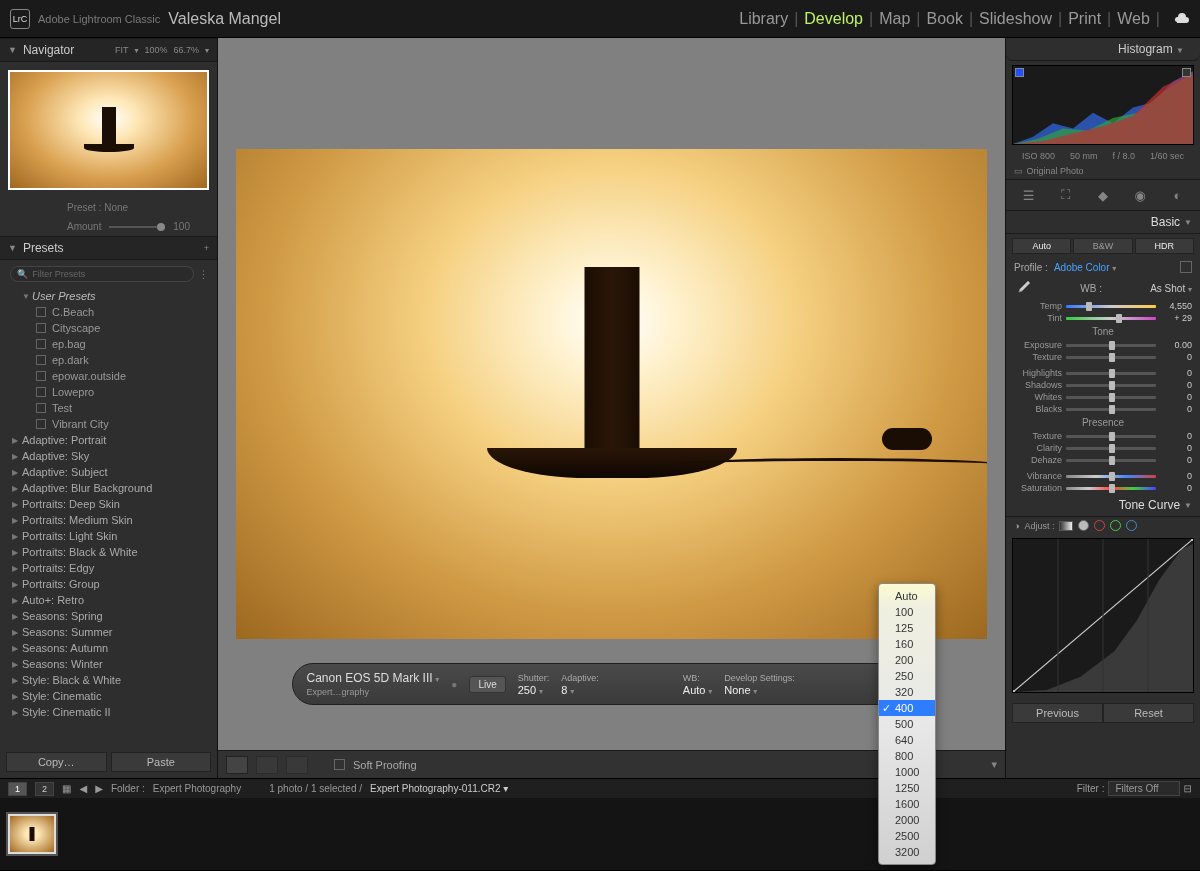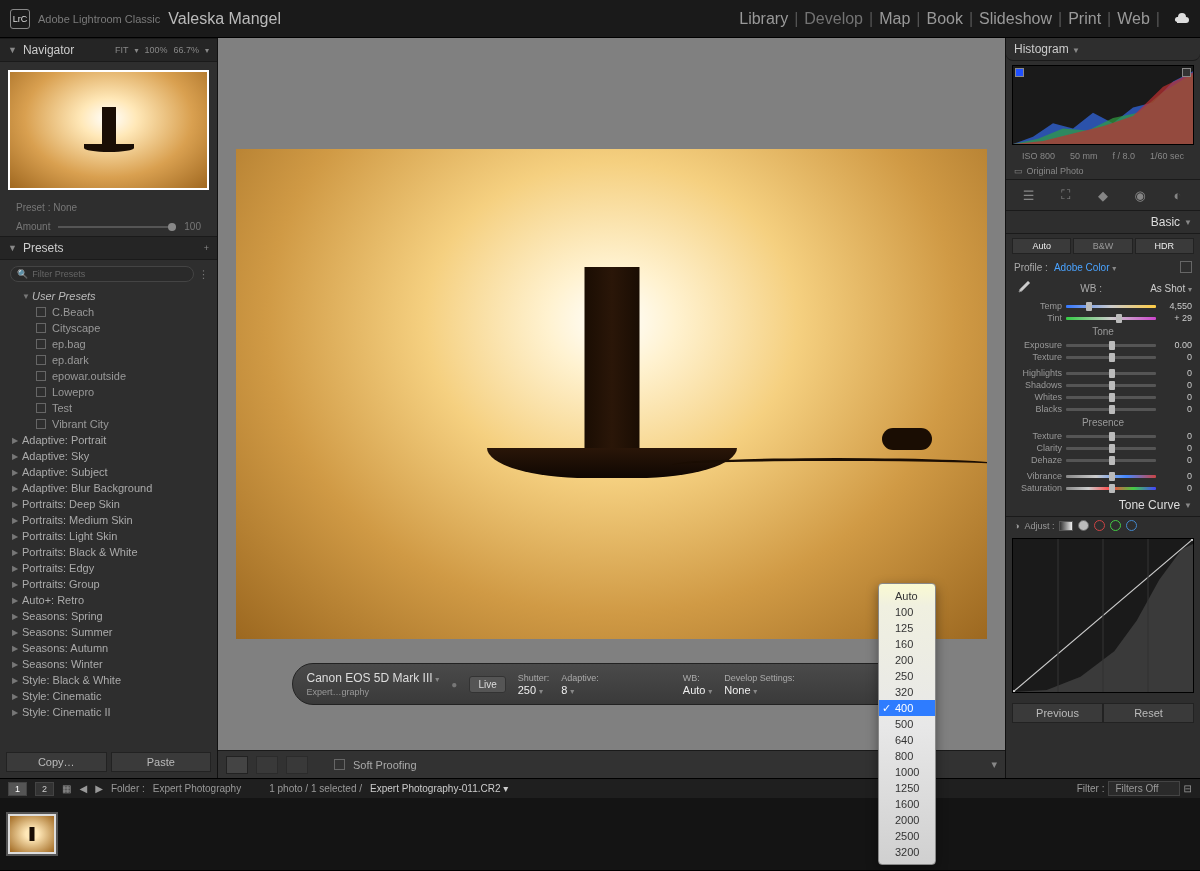--- a/index.html
+++ b/index.html
@@ -5,32 +5,32 @@
 * { margin: 0; padding: 0; box-sizing: border-box; font-family: "Helvetica Neue", Arial, sans-serif; }
 body { background: #000; color: #aaa; font-size: 11px; width: 1200px; height: 871px; overflow: hidden; position: relative; }
 .topbar { height: 38px; background: #1a1a1a; display: flex; align-items: center; padding: 0 10px; border-bottom: 1px solid #000; }
 .logo { width: 20px; height: 20px; border: 1px solid #888; border-radius: 3px; display: flex; align-items: center; justify-content: center; font-size: 9px; color: #ddd; margin-right: 8px; }
 .app-title { font-size: 11px; color: #7a7a7a; }
 .user-name { font-size: 16px; color: #bbb; margin-left: 8px; }
 .top-gap { flex: 1; }
 .modules { display: flex; gap: 6px; align-items: center; font-size: 16px; color: #999; }
 .modules span { cursor: pointer; }
 .modules .sep { color: #555; }
-.modules .active { color: #737373; }
+.modules .active { color: #bef264; }
 .cloud-icon { width: 18px; height: 12px; margin-left: 6px; }
 .main-area { display: flex; height: 740px; background: #4a4a4a; }
 .left-panel { width: 218px; background: #2e2e2e; display: flex; flex-direction: column; border-right: 1px solid #111; }
 .panel-hdr { display: flex; align-items: center; padding: 4px 8px; background: #252525; color: #ccc; font-size: 12px; border-top: 1px solid #1a1a1a; border-bottom: 1px solid #1a1a1a; }
 .panel-hdr .tri { margin-right: 6px; font-size: 9px; color: #888; }
 .nav-extra { margin-left: auto; font-size: 9px; color: #888; display: flex; gap: 6px; align-items: center; }
 .nav-preview { padding: 8px; }
 .nav-img { width: 100%; height: 120px; border: 2px solid #fff; background: radial-gradient(ellipse at 50% 40%, #fff 0%, #ffe8b8 20%, #d9a050 60%, #a06820 100%); position: relative; }
 .nav-lamp { position: absolute; left: 50%; top: 30%; transform: translateX(-50%); width: 14px; height: 40px; background: #1a0e05; }
 .nav-base { position: absolute; left: 50%; top: 62%; transform: translateX(-50%); width: 50px; height: 8px; background: #1a0e05; border-radius: 0 0 50% 50%; }
-.preset-amt { padding: 4px 16px; font-size: 10px; color: #777; display: flex; align-items: center; gap: 8px; }
+.preset-amt { padding: 4px 27px; font-size: 10px; color: #777; display: flex; align-items: center; gap: 8px; margin-left: 40px; }
 .preset-amt .slider-t { flex: 1; height: 2px; background: #555; position: relative; }
 .preset-amt .knob { position: absolute; right: 0; top: -3px; width: 8px; height: 8px; background: #888; border-radius: 50%; }
 .presets-body { flex: 1; overflow: auto; padding: 4px 0 4px 8px; }
 .search-row { display: flex; align-items: center; padding: 2px 8px 6px 2px; gap: 4px; }
 .search-pill { flex: 1; height: 16px; border: 1px solid #444; border-radius: 8px; background: #2a2a2a; display:flex; align-items:center; padding:0 6px; color:#666; font-size:9px; gap:4px; }
 .folder-row { display: flex; align-items: center; padding: 2px 4px; font-size: 11px; color: #aaa; cursor: pointer; }
 .folder-row.sub { padding-left: 28px; color: #999; }
 .folder-row.top { padding-left: 14px; font-style: italic; color: #bbb; }
 .folder-row .tri { width: 10px; font-size: 8px; color: #777; }
 .folder-row .pg { width: 10px; height: 10px; border: 1px solid #666; margin-right: 6px; }
@@ -54,21 +54,21 @@
 .t-val { font-size: 11px; color: #eee; }
 .shutter-b { width: 38px; height: 38px; border-radius: 50%; background: radial-gradient(circle, #eee 40%, #aaa 70%, #666 100%); border: 2px solid #333; cursor: pointer; margin-left: auto; }
 .iso-dd { position: absolute; left: 660px; top: 545px; width: 58px; background: linear-gradient(180deg, #fafad2 0%, #f0f0e0 8%, #e8e8e8 50%, #d0d0d0 100%); border: 1px solid #888; border-radius: 4px; box-shadow: 0 4px 12px rgba(0,0,0,.4); z-index: 100; font-size: 11px; color: #333; padding: 4px 0; }
 .iso-item { padding: 2px 8px 2px 16px; cursor: pointer; position: relative; }
 .iso-item.sel { background: #2e7cff; color: #fff; }
 .iso-item.sel::before { content: "✓"; position: absolute; left: 3px; }
 .tool-bar { height: 28px; background: #323232; border-top: 1px solid #1a1a1a; display: flex; align-items: center; padding: 0 8px; gap: 8px; font-size: 11px; color: #aaa; }
 .view-btn { width: 22px; height: 18px; background: #444; border: 1px solid #222; }
 .chk { width: 11px; height: 11px; border: 1px solid #666; }
 .right-panel { width: 195px; background: #2e2e2e; border-left: 1px solid #111; display: flex; flex-direction: column; font-size: 10px; color: #aaa; }
-.hist-hdr { padding: 4px 8px; color: #ccc; font-size: 12px; border-bottom: 1px solid #1a1a1a; border-radius: 7px; }
+.hist-hdr { padding: 4px 16px; text-align: right; color: #ccc; font-size: 12px; border-bottom: 1px solid #1a1a1a; border-radius: 7px; }
 .hist-box { height: 80px; margin: 4px 6px; background: #1a1a1a; border: 1px solid #000; position: relative; overflow: hidden; }
 .hist-box svg { width: 100%; height: 100%; }
 .clip { position: absolute; top: 2px; width: 9px; height: 9px; border: 1px solid #888; }
 .clip.l { left: 2px; background: #2050ff; }
 .clip.r { right: 2px; background: #333; }
 .hist-meta { display: flex; justify-content: space-between; padding: 2px 16px; font-size: 9px; color: #888; }
 .orig-row { padding: 3px 8px; font-size: 9px; color: #888; display: flex; align-items: center; gap: 4px; }
 .tool-strip { display: flex; justify-content: space-around; padding: 6px 4px; border-top: 1px solid #1a1a1a; border-bottom: 1px solid #1a1a1a; }
 .tool-ic { width: 18px; height: 18px; cursor: pointer; opacity: .7; display:flex; align-items:center; justify-content:center; font-size:13px; color:#aaa; }
 .basic-hdr { padding: 4px 8px; color: #ddd; font-size: 12px; border-bottom: 1px solid #1a1a1a; display:flex; justify-content:flex-end; align-items:center; gap:4px; }

